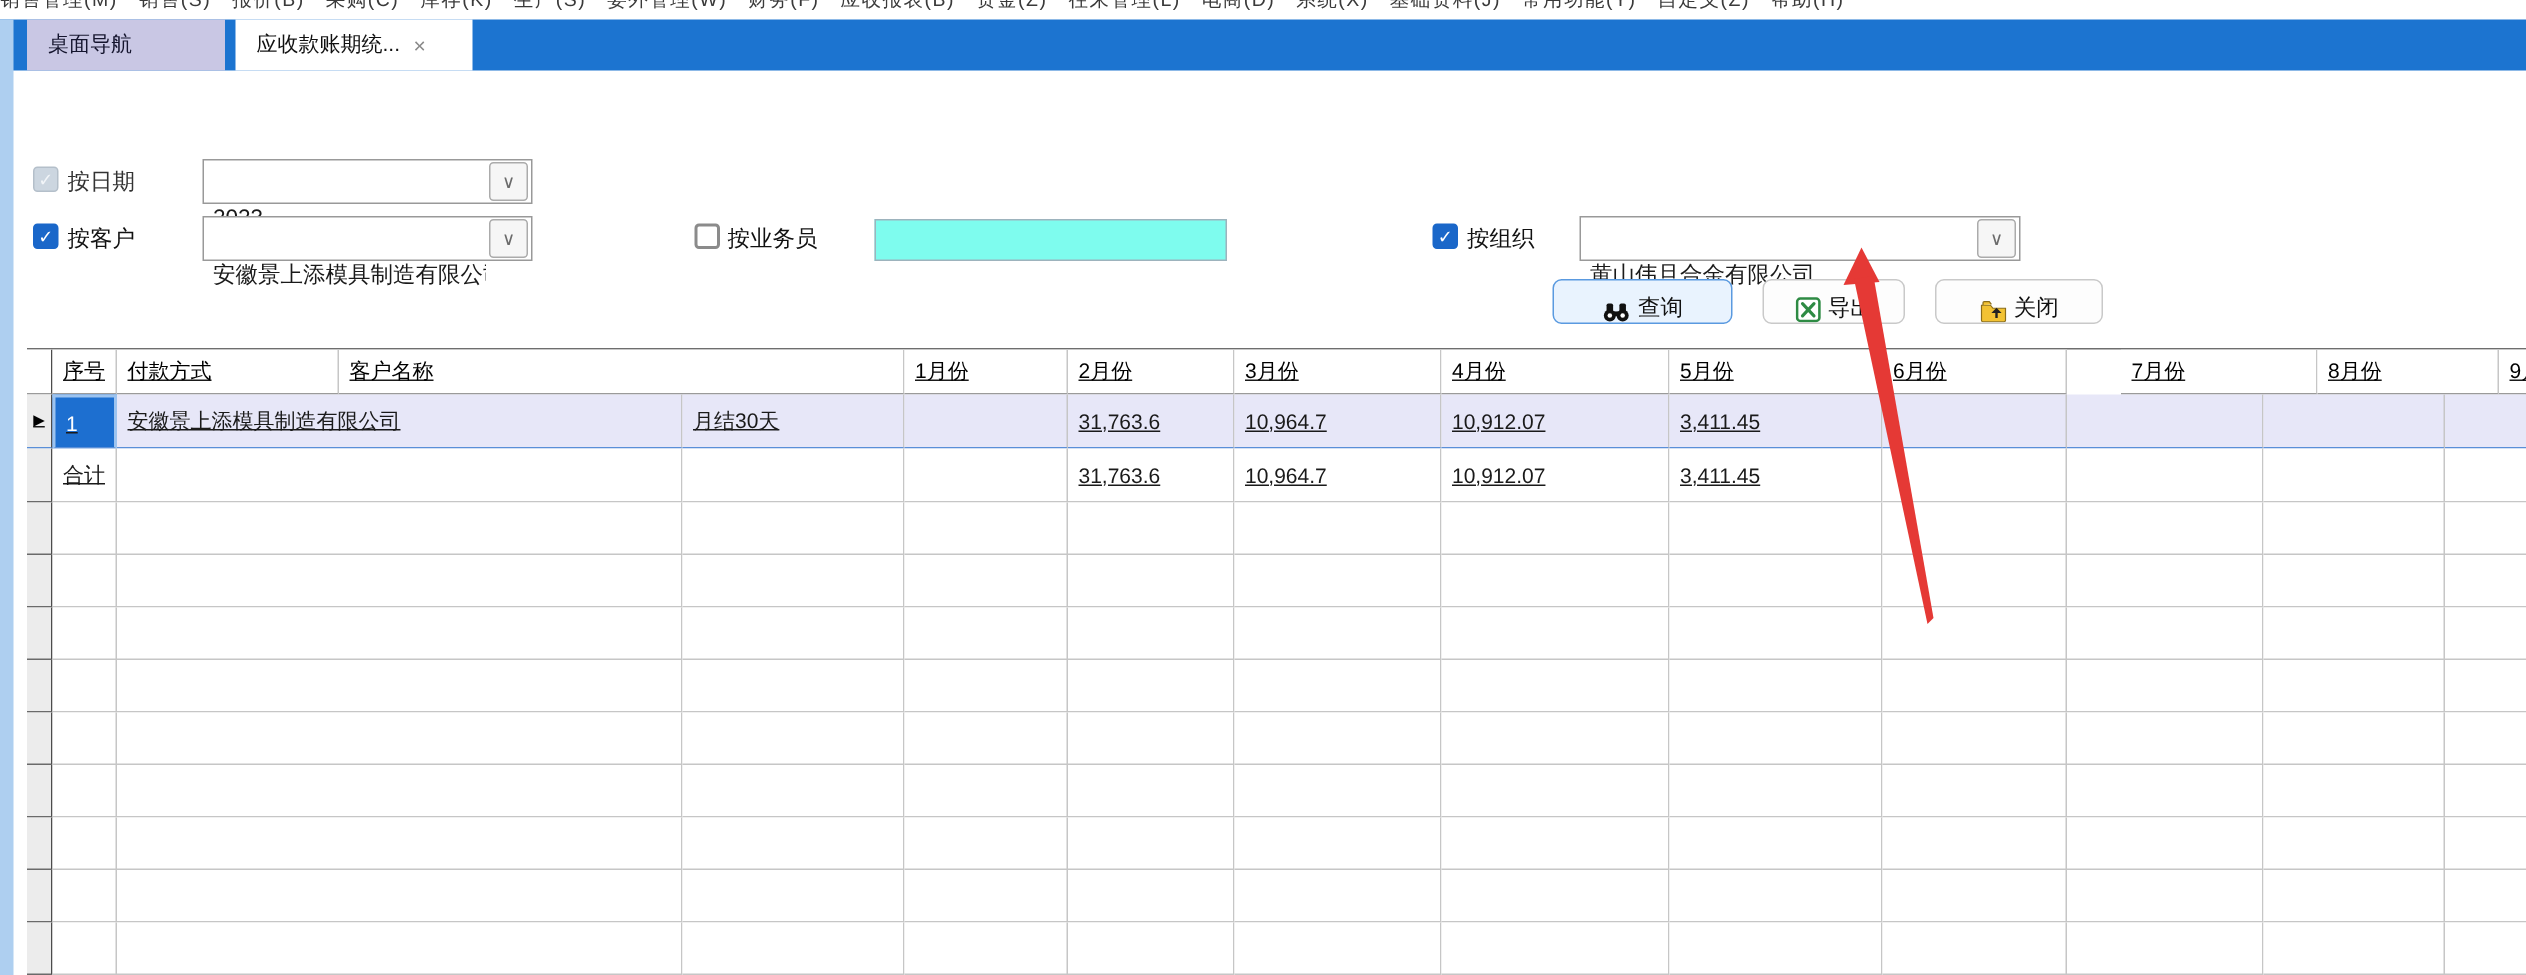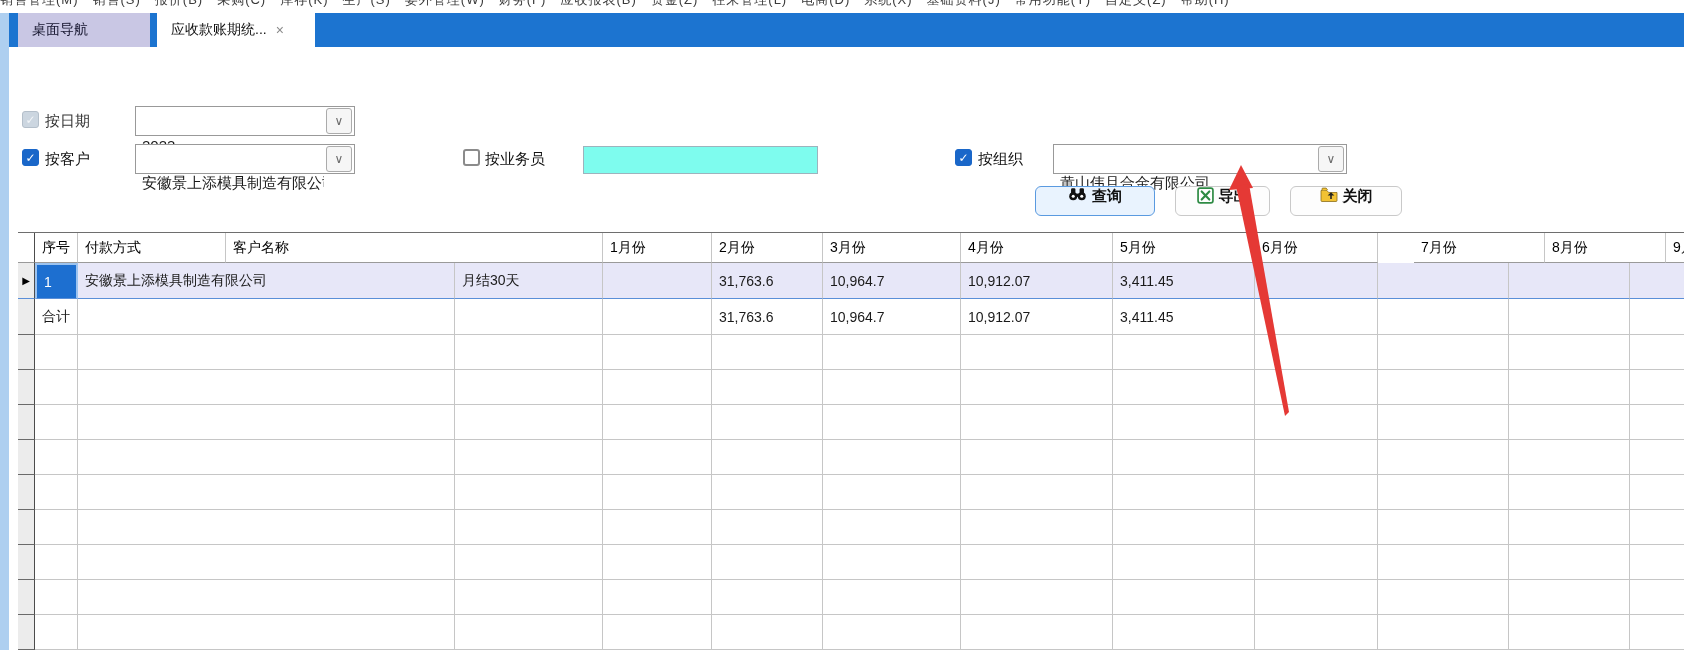--- a/index.html
+++ b/index.html
@@ -31,27 +31,27 @@
   .flabel{position:absolute;font-size:15px;color:#111;white-space:nowrap;}
   .flabel.dim{color:#333;}
 
   
   .dropdown{position:absolute;height:30px;background:#fff;border:1px solid #999;box-sizing:border-box;display:flex;align-items:center;}
   .dd-text{flex:1;font-size:15px;padding:0 6px;white-space:nowrap;overflow:hidden;margin-top:48px;}
   .dd-btn{width:24px;height:24px;margin:2px;border:1px solid #ababab;border-radius:3px;background:#f6f6f6;display:flex;align-items:center;justify-content:center;color:#6b6b6b;font-size:12px;flex:0 0 auto;}
   .txt-input{position:absolute;height:28px;background:#7efcee;border:1px solid #9db3bd;box-sizing:border-box;}
 
   
-  .btn{position:absolute;height:30px;border-radius:6px;display:flex;align-items:flex-start;justify-content:center;gap:5px;font-size:15px;color:#111;box-sizing:border-box;font-weight:bold;}
+  .btn{position:absolute;height:30px;border-radius:6px;display:flex;align-items:flex-end;justify-content:center;gap:5px;font-size:15px;color:#111;box-sizing:border-box;}
   .btn.primary{border:1px solid #5a9ae0;background:#e9f3fe;}
   .btn.plain{border:1px solid #c9c9c9;background:#fdfdfd;}
   .btn svg{flex:0 0 auto;}
 
   
-  .grid{position:absolute;left:18px;top:232px;width:1666px;height:418px;overflow:hidden;border-top:1px solid #6e6e6e;}
+  .grid{position:absolute;left:18px;top:232px;width:1666px;height:418px;overflow:hidden;border-top:1px solid #6e6e6e;text-decoration:underline;}
   .grid-row{display:flex;width:1742px;}
   .cell{box-sizing:border-box;border-right:1px solid #c6c6c6;border-bottom:1px solid #c6c6c6;font-size:14px;padding:0 7px;display:flex;align-items:center;overflow:hidden;white-space:nowrap;background:#fff;}
   .grid-row.header .cell{height:30px;background:#fff;border-bottom:1px solid #9a9a9a;color:#000;}
   .grid-row.body .cell{height:36px;}
   .cell.ind{background:#ececec;border-right:1px solid #4c4c4c;border-bottom:1px solid #6a6a6a;padding:0 2px;justify-content:center;color:#000;font-size:10px;}
   .grid-row.sel .cell{background:#e7e7f8;border-bottom:1px solid #5a8fd8;}
   .grid-row.sel .cell.ind{background:#ececec;}
   .cell.seqsel{background:#1d6fd0 !important;color:#fff;border:2px solid #9cc3ef;}
   .grid-row.empty .cell{height:35px;}
 

